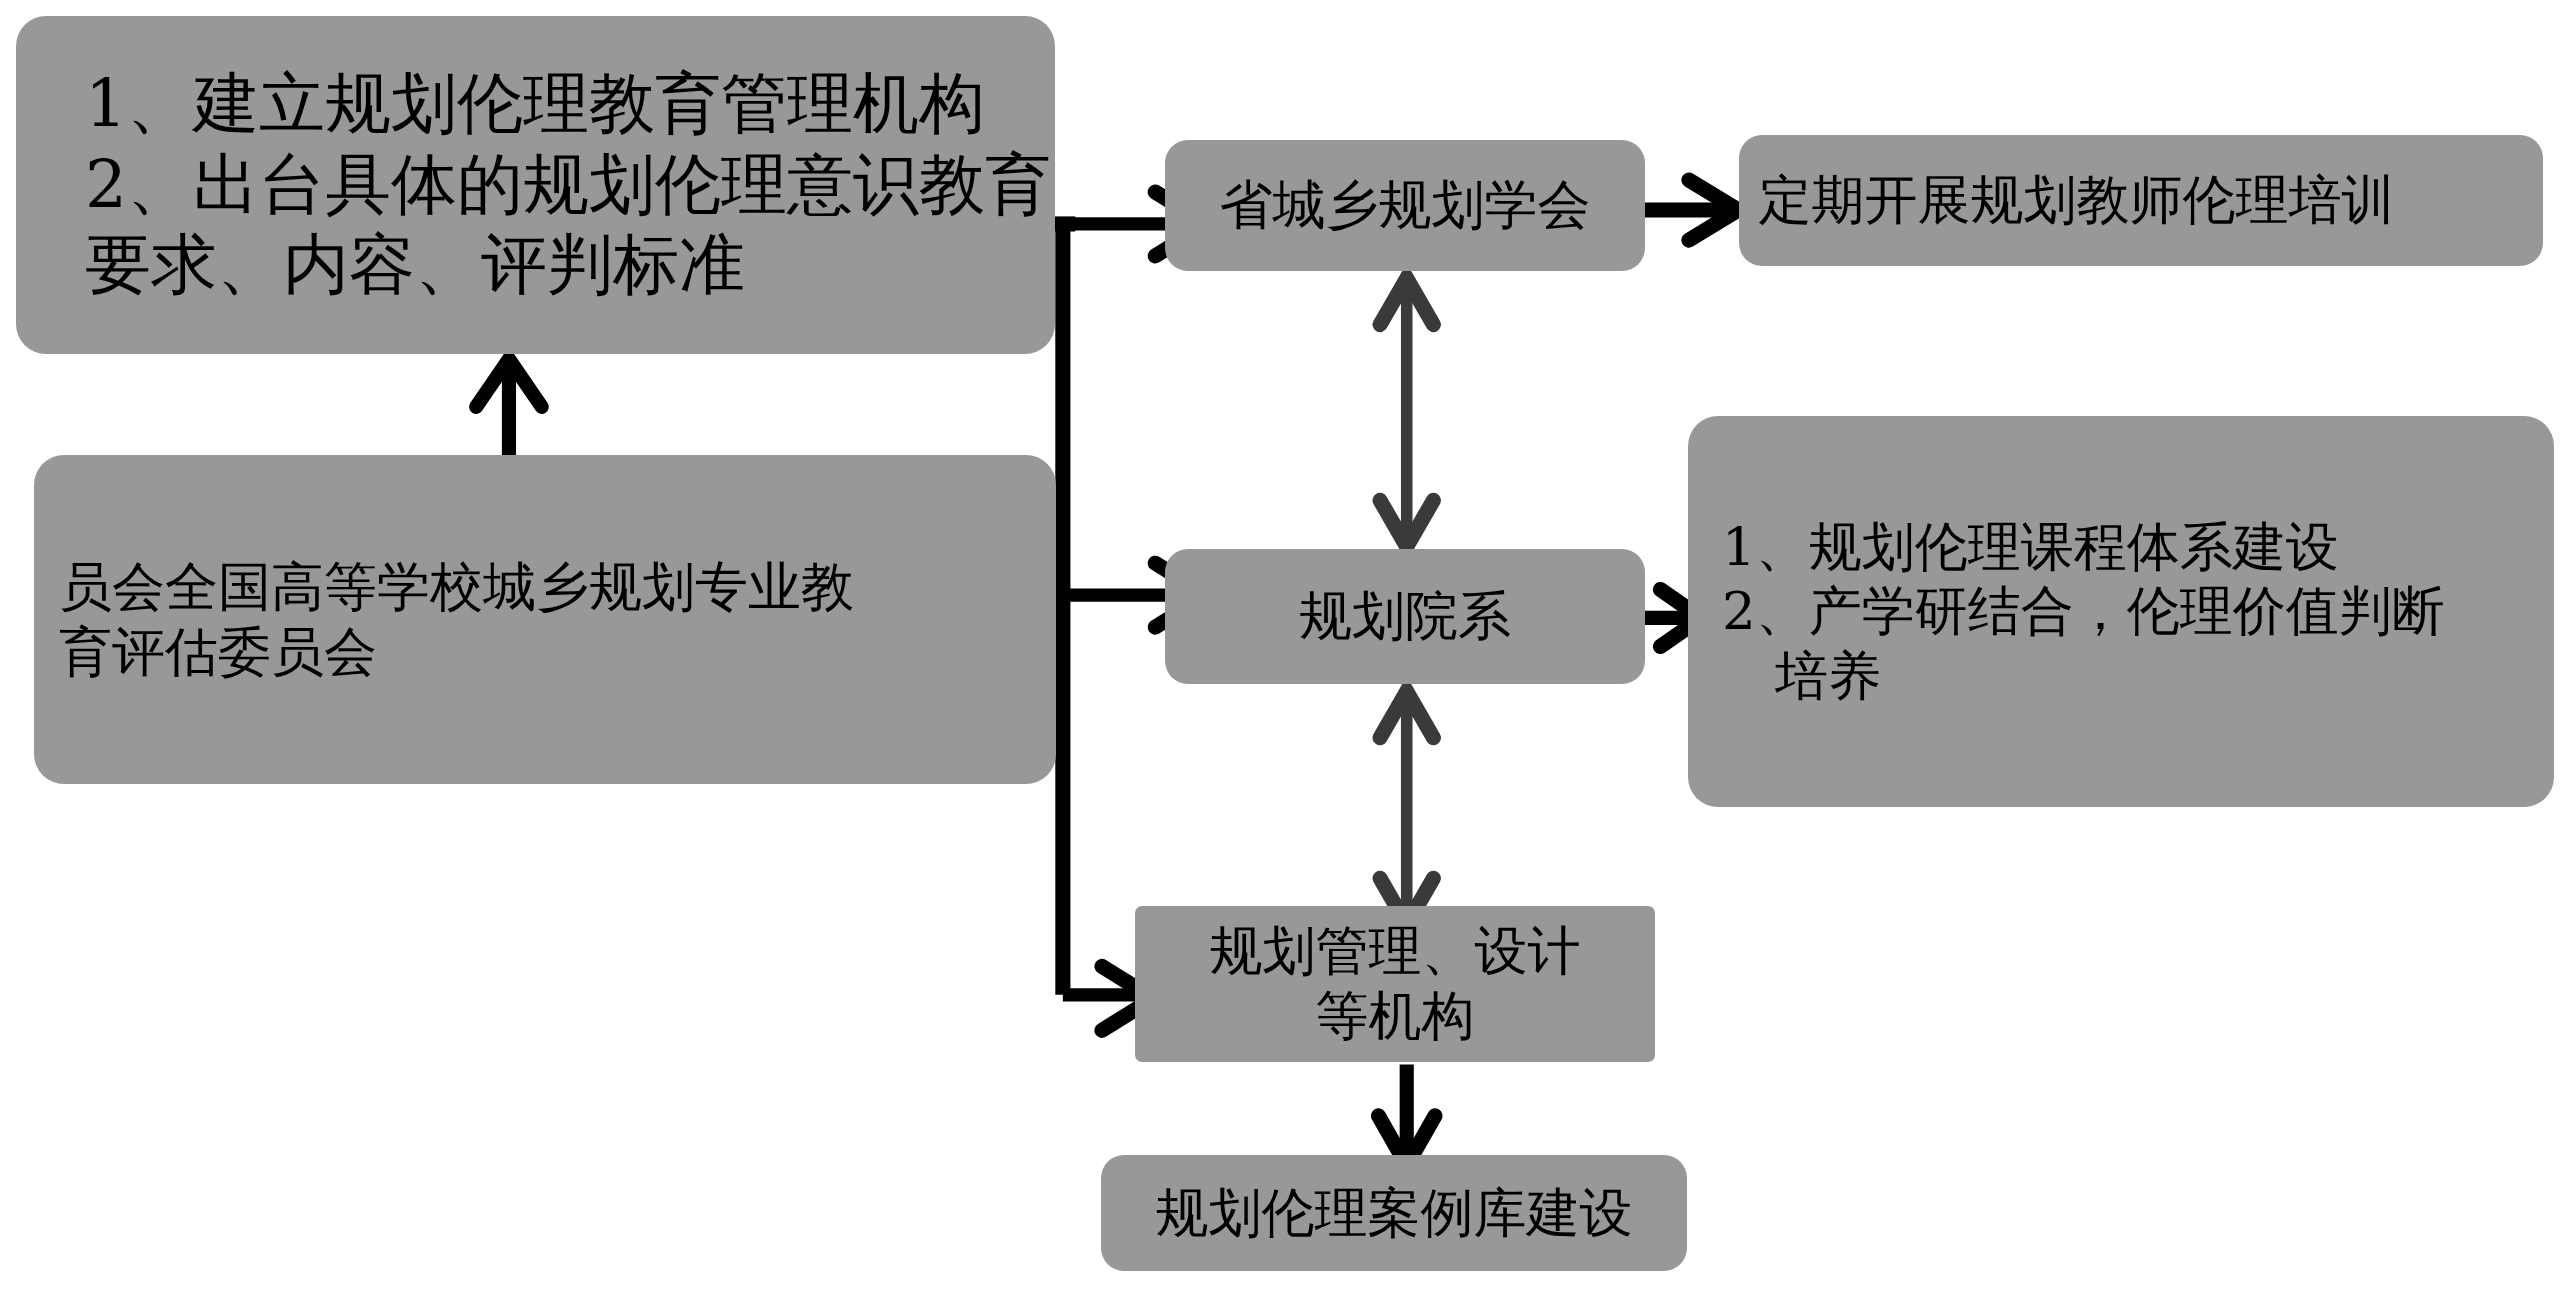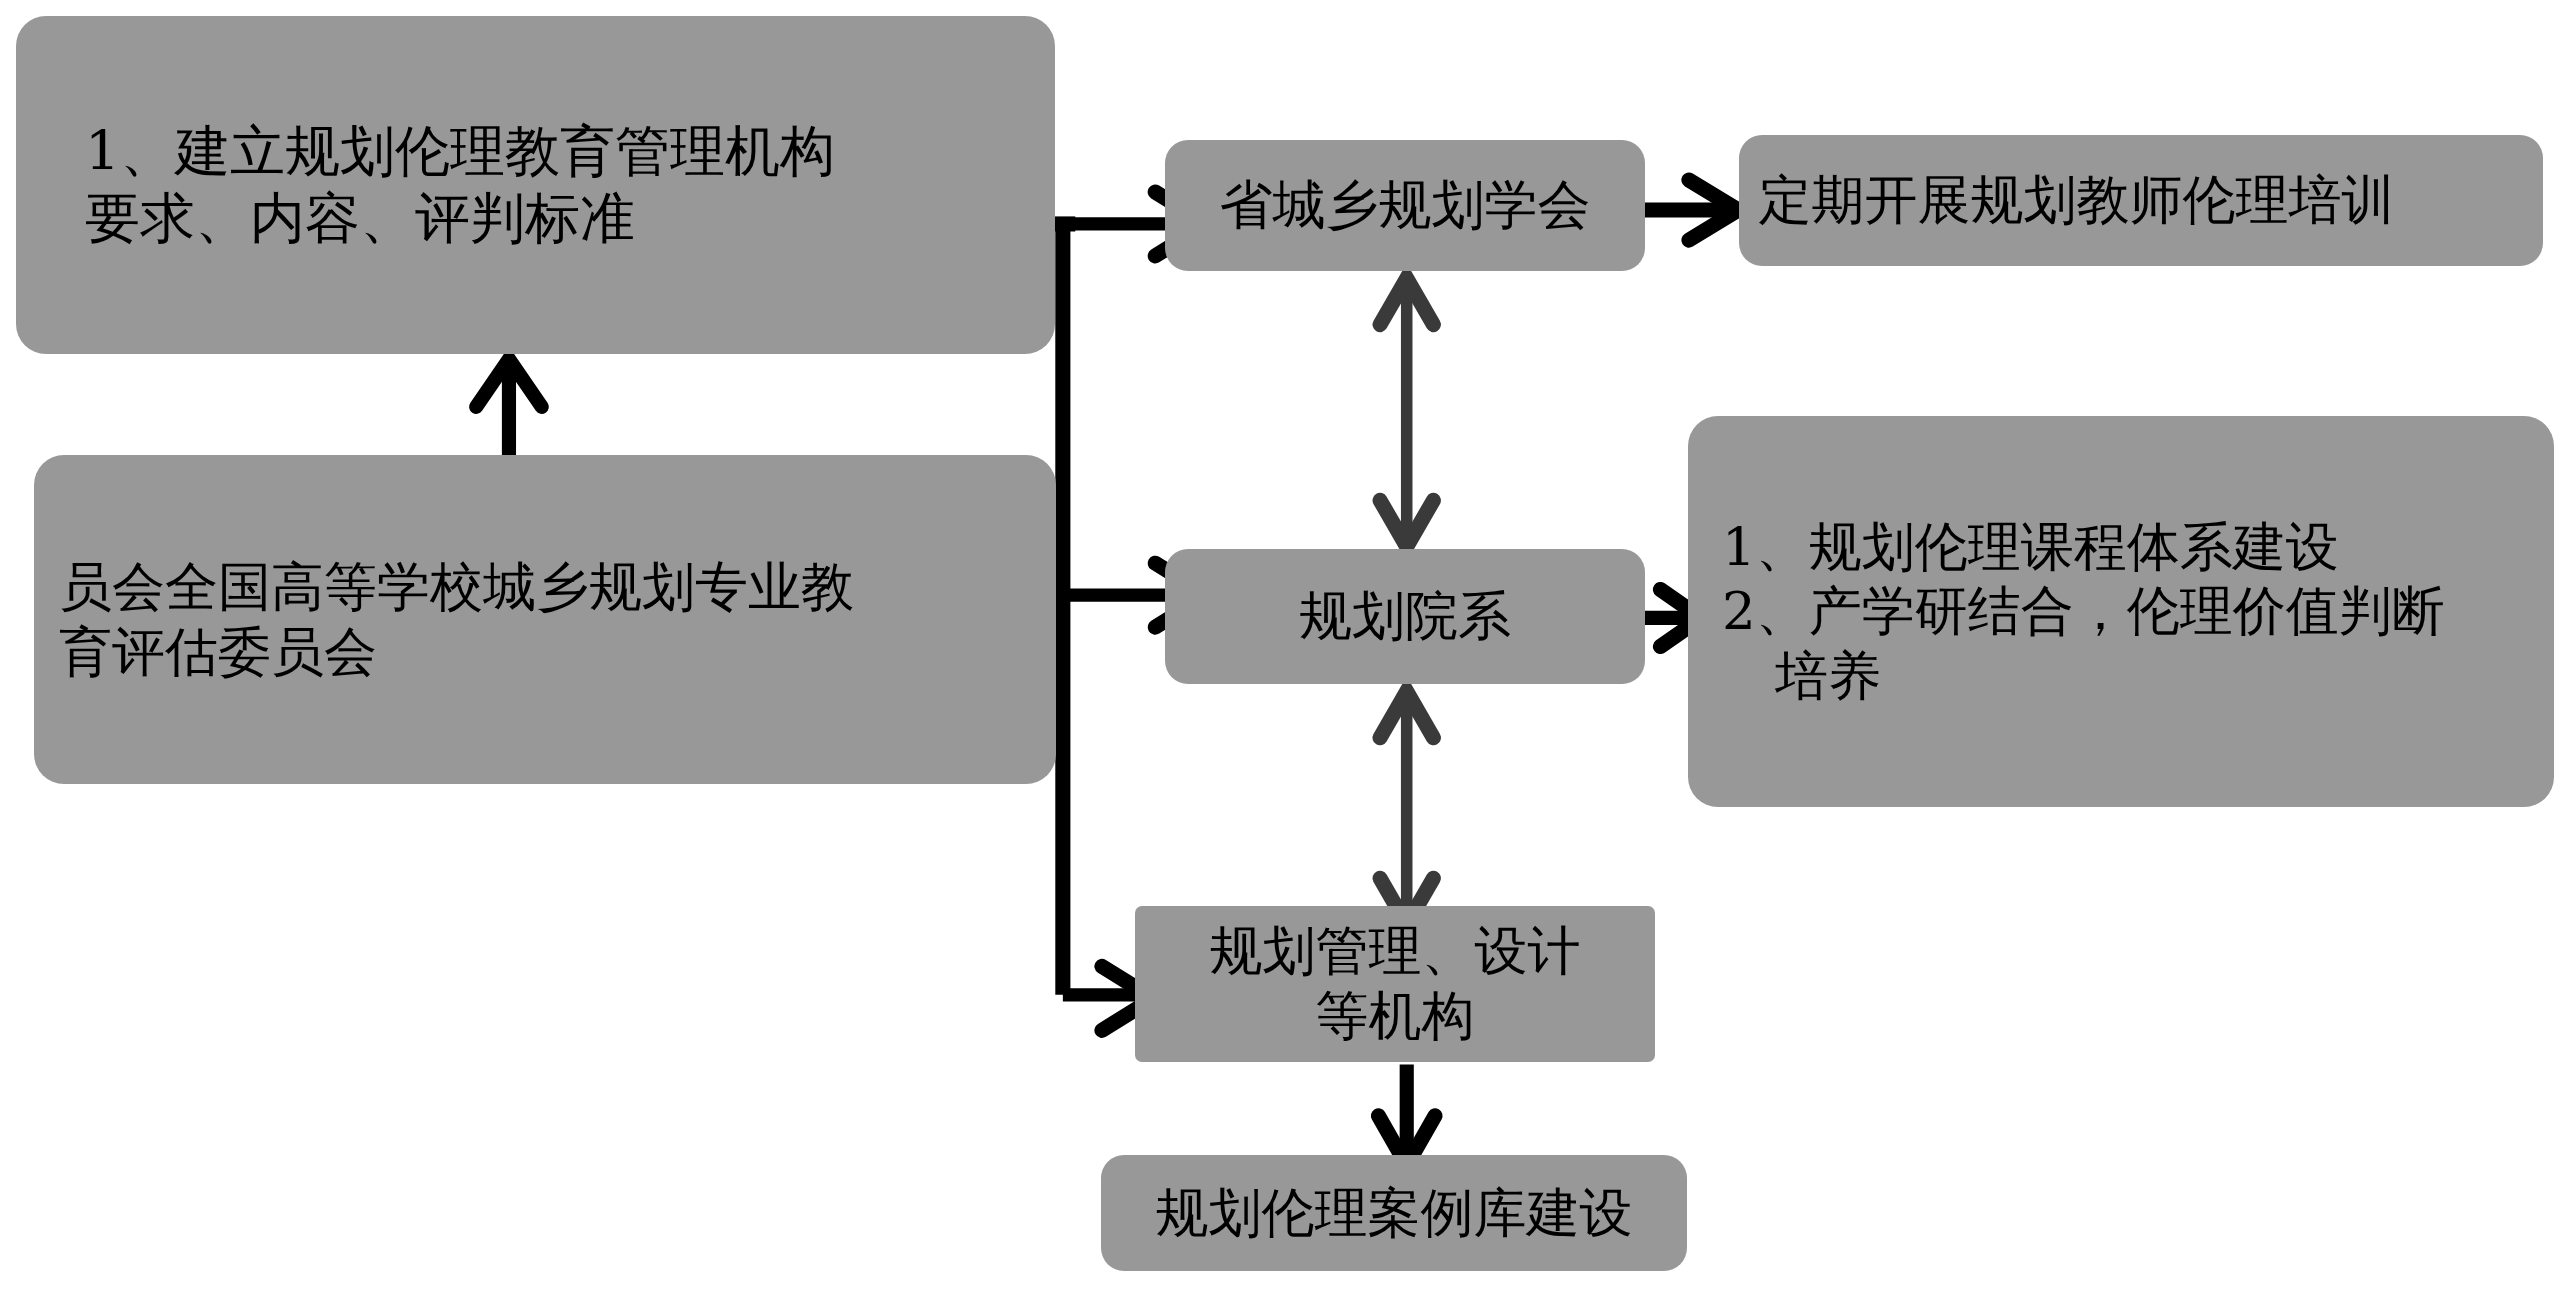--- a/index.html
+++ b/index.html
@@ -29,21 +29,21 @@
   .node.left{align-items:flex-start;text-align:left;}
   .line{
     white-space:pre;
     line-height:1.22;
   }
   
   #n-policy{
     left:16px; top:16px; width:1039px; height:338px;
     padding:0 0 0 69px; border-radius:30px;
   }
-  #n-policy .line{font-size:55px;}
+  #n-policy .line{font-size:66px;}
   #n-committee{
     left:34px; top:455px; width:1022px; height:329px;
     padding:0 0 0 25px; border-radius:30px;
   }
   #n-committee .line{font-size:53px;}
   #n-society{
     left:1165px; top:140px; width:480px; height:131px;
     border-radius:23px;
   }
   #n-society .line{font-size:53px;}
@@ -142,20 +142,21 @@
 
   <div class="conn" style="left:1355px;top:1061px;">
     <svg width="107" height="115" viewBox="0 0 120 130">
       <path d="M58 4 L58 112" stroke="#000000" stroke-width="16" fill="none"></path>
       <path d="M26 62 L58 118 L90 62" stroke="#000000" stroke-width="17" fill="none" stroke-linecap="round" stroke-linejoin="miter"></path>
     </svg>
   </div>
 
   <div class="node left" id="n-policy">
     <div class="line">1、建立规划伦理教育管理机构</div>
+    <div class="line">2、出台具体的规划伦理意识教育</div>
     <div class="line">要求、内容、评判标准</div>
   </div>
 
   <div class="node left" id="n-committee">
     <div class="line">员会全国高等学校城乡规划专业教</div>
     <div class="line">育评估委员会</div>
   </div>
 
   <div class="node center" id="n-society">
     <div class="line">省城乡规划学会</div>

